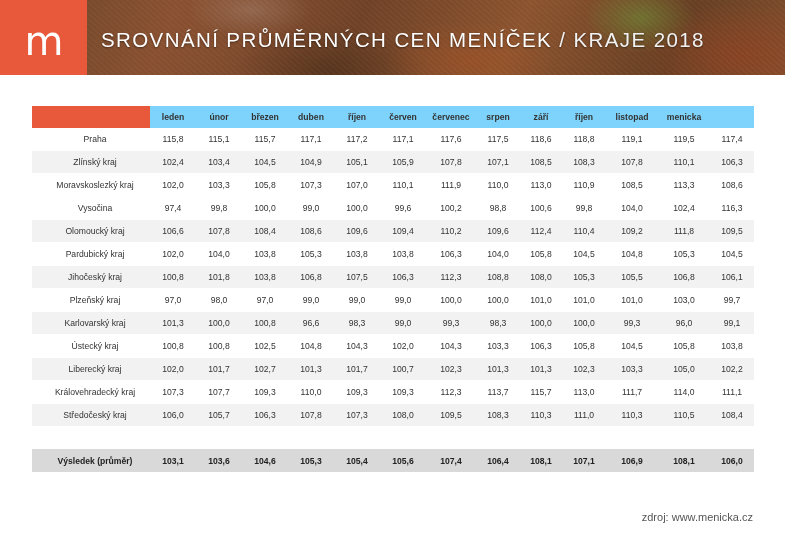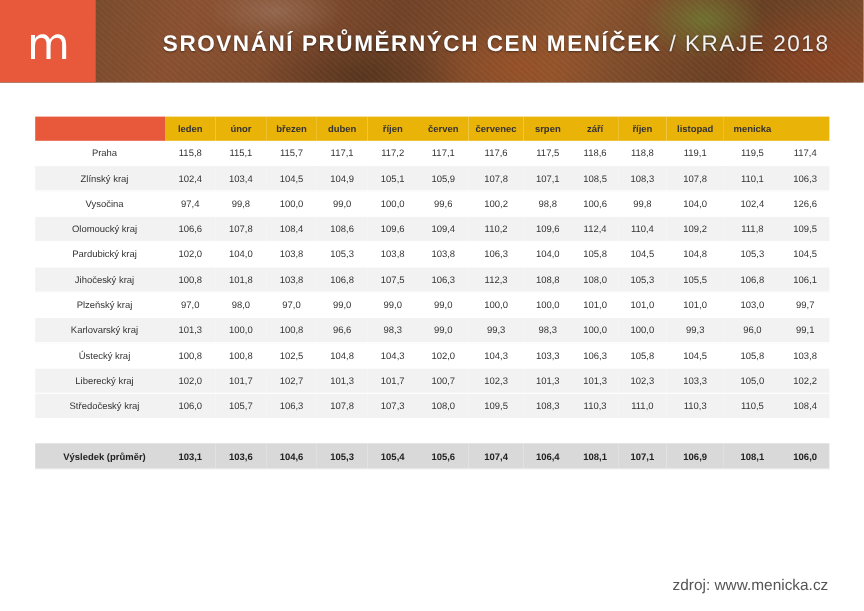--- a/index.html
+++ b/index.html
@@ -76,21 +76,21 @@
     position: absolute;
     left: 101px;
     top: 28px;
     color: #ffffff;
     font-size: 20.5px;
     letter-spacing: 1.4px;
     font-weight: 400;
     white-space: nowrap;
     text-shadow: 0 1px 2px rgba(0,0,0,0.45);
   }
-  .header-title .bold-part { font-weight: 700; margin-left: 47px; }
+  .header-title .bold-part { font-weight: 400; }
   .header-title .light-part { color: #f2f2f2; }
 
   
   .table-wrap {
     position: absolute;
     left: 32px;
     top: 106px;
     width: 722px;
   }
   table.data {
@@ -99,21 +99,21 @@
     table-layout: fixed;
   }
   table.data th, table.data td {
     font-size: 8.6px;
     color: #333333;
     padding: 0;
     height: 22px;
     vertical-align: middle;
   }
   thead th {
-    background: #eab308;
+    background: #7dd3fc;
     color: #ffffff;
     font-size: 9.2px;
     font-weight: bold;
     height: 21px;
     text-align: center;
   }
   thead th.corner {
     background: #e8593c;
     width: 118px;
   }
@@ -142,22 +142,22 @@
     height: 4px;
     padding: 0;
     background: #ffffff !important;
     border: none;
   }
 
   
   .source {
     position: absolute;
     right: 32px;
-    bottom: 16px;
-    font-size: 14px;
+    bottom: 32px;
+    font-size: 11px;
     color: #555555;
   }
 </style>
 </head>
 <body>
 
 <div class="page">
 
   <div class="header">
     <div class="header-photo"></div>
@@ -234,34 +234,50 @@
             <td class="num">105,9</td>
             <td class="num">107,8</td>
             <td class="num">107,1</td>
             <td class="num">108,5</td>
             <td class="num">108,3</td>
             <td class="num">107,8</td>
             <td class="num">110,1</td>
             <td class="num">106,3</td>
           </tr>
           <tr class="">
+            <td class="rowlabel">Moravskoslezký kraj</td>
+            <td class="num">102,0</td>
+            <td class="num">103,3</td>
+            <td class="num">105,8</td>
+            <td class="num">107,3</td>
+            <td class="num">107,0</td>
+            <td class="num">110,1</td>
+            <td class="num">111,9</td>
+            <td class="num">110,0</td>
+            <td class="num">113,0</td>
+            <td class="num">110,9</td>
+            <td class="num">108,5</td>
+            <td class="num">113,3</td>
+            <td class="num">108,6</td>
+          </tr>
+          <tr class="">
             <td class="rowlabel">Vysočina</td>
             <td class="num">97,4</td>
             <td class="num">99,8</td>
             <td class="num">100,0</td>
             <td class="num">99,0</td>
             <td class="num">100,0</td>
             <td class="num">99,6</td>
             <td class="num">100,2</td>
             <td class="num">98,8</td>
             <td class="num">100,6</td>
             <td class="num">99,8</td>
             <td class="num">104,0</td>
             <td class="num">102,4</td>
-            <td class="num">126,6</td>
+            <td class="num">116,3</td>
           </tr>
           <tr class="alt">
             <td class="rowlabel">Olomoucký kraj</td>
             <td class="num">106,6</td>
             <td class="num">107,8</td>
             <td class="num">108,4</td>
             <td class="num">108,6</td>
             <td class="num">109,6</td>
             <td class="num">109,4</td>
             <td class="num">110,2</td>
@@ -360,20 +376,36 @@
             <td class="num">101,3</td>
             <td class="num">101,7</td>
             <td class="num">100,7</td>
             <td class="num">102,3</td>
             <td class="num">101,3</td>
             <td class="num">101,3</td>
             <td class="num">102,3</td>
             <td class="num">103,3</td>
             <td class="num">105,0</td>
             <td class="num">102,2</td>
+          </tr>
+          <tr class="">
+            <td class="rowlabel">Královehradecký kraj</td>
+            <td class="num">107,3</td>
+            <td class="num">107,7</td>
+            <td class="num">109,3</td>
+            <td class="num">110,0</td>
+            <td class="num">109,3</td>
+            <td class="num">109,3</td>
+            <td class="num">112,3</td>
+            <td class="num">113,7</td>
+            <td class="num">115,7</td>
+            <td class="num">113,0</td>
+            <td class="num">111,7</td>
+            <td class="num">114,0</td>
+            <td class="num">111,1</td>
           </tr>
           <tr class="alt">
             <td class="rowlabel">Středočeský kraj</td>
             <td class="num">106,0</td>
             <td class="num">105,7</td>
             <td class="num">106,3</td>
             <td class="num">107,8</td>
             <td class="num">107,3</td>
             <td class="num">108,0</td>
             <td class="num">109,5</td>

